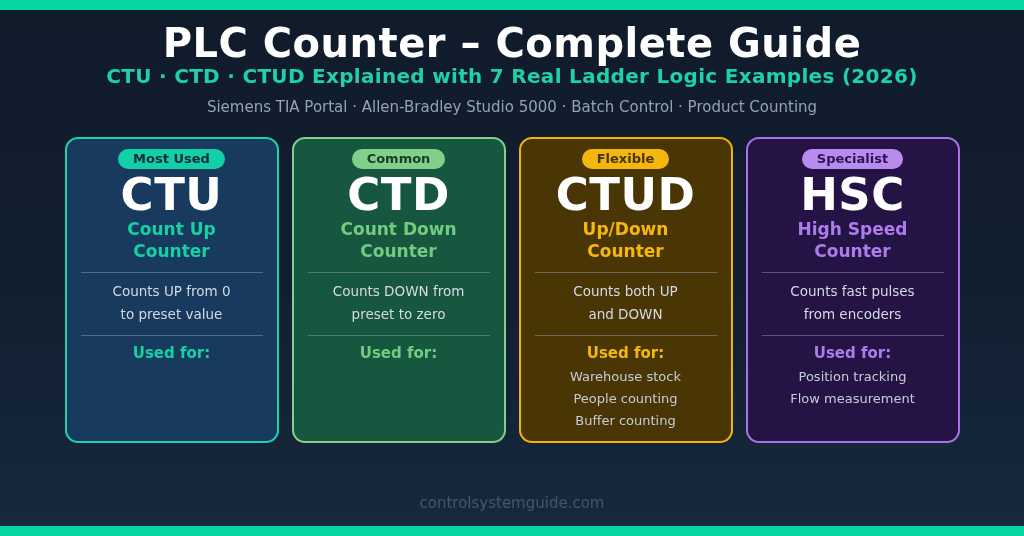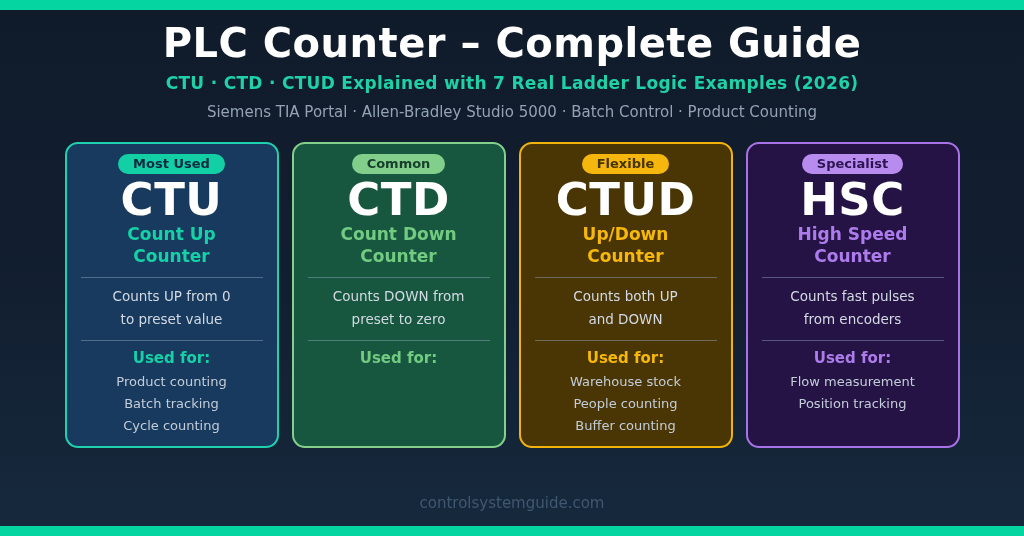--- a/index.html
+++ b/index.html
@@ -23,23 +23,22 @@
   .accent-bar.top { top: 0; }
   .accent-bar.bottom { bottom: 0; }
 
   .header { padding-top: 22px; text-align: center; }
   .page-title {
     color: var(--title-color, #ffffff);
     font-size: 40px; font-weight: 800; letter-spacing: 0.5px;
     line-height: 1.05;
   }
   .page-subtitle {
-    margin-top: 9px;
     color: var(--subtitle-color, #1fd1a6);
-    font-size: 17px; font-weight: 700; letter-spacing: 0.3px;
+    font-size: 20px; font-weight: 700; letter-spacing: 0.3px;
   }
   .page-tagline {
     margin-top: 10px;
     color: var(--tagline-color, #93a3b3);
     font-size: 15px;
   }
 
   .cards-row {
     margin-top: 21px;
     display: flex; justify-content: center; gap: 13px;
@@ -119,25 +118,20 @@
     <div class="card" style="--bg: #173a5e; --border: #1fd1ae; --accent: #17d1a6; --badge-bg: #13cfa6; --badge-text: #0d2a3f;">
       <span class="badge">Most Used</span>
       <div class="card-title">CTU</div>
       <div class="card-subtitle">Count Up
 Counter</div>
       <div class="divider"></div>
       <div class="card-desc">Counts UP from 0
 to preset value</div>
       <div class="divider second"></div>
       <div class="used-for-label">Used for:</div>
-      <div class="uses">
-        <div class="use-item">Product counting</div>
-        <div class="use-item">Batch tracking</div>
-        <div class="use-item">Cycle counting</div>
-      </div>
     </div>
 
     <div class="card" style="--bg: #17573f; --border: #85cf8d; --accent: #72cb80; --badge-bg: #82cf8c; --badge-text: #16402a;">
       <span class="badge">Common</span>
       <div class="card-title">CTD</div>
       <div class="card-subtitle">Count Down
 Counter</div>
       <div class="divider"></div>
       <div class="card-desc">Counts DOWN from
 preset to zero</div>
@@ -166,22 +160,22 @@
       <span class="badge">Specialist</span>
       <div class="card-title">HSC</div>
       <div class="card-subtitle">High Speed
 Counter</div>
       <div class="divider"></div>
       <div class="card-desc">Counts fast pulses
 from encoders</div>
       <div class="divider second"></div>
       <div class="used-for-label">Used for:</div>
       <div class="uses">
+        <div class="use-item">Position tracking</div>
         <div class="use-item">Flow measurement</div>
-        <div class="use-item">Position tracking</div>
       </div>
     </div>
 
   </div>
 
   <div class="watermark">controlsystemguide.com</div>
   <div class="accent-bar bottom"></div>
 </div>
 
 </body></html>

